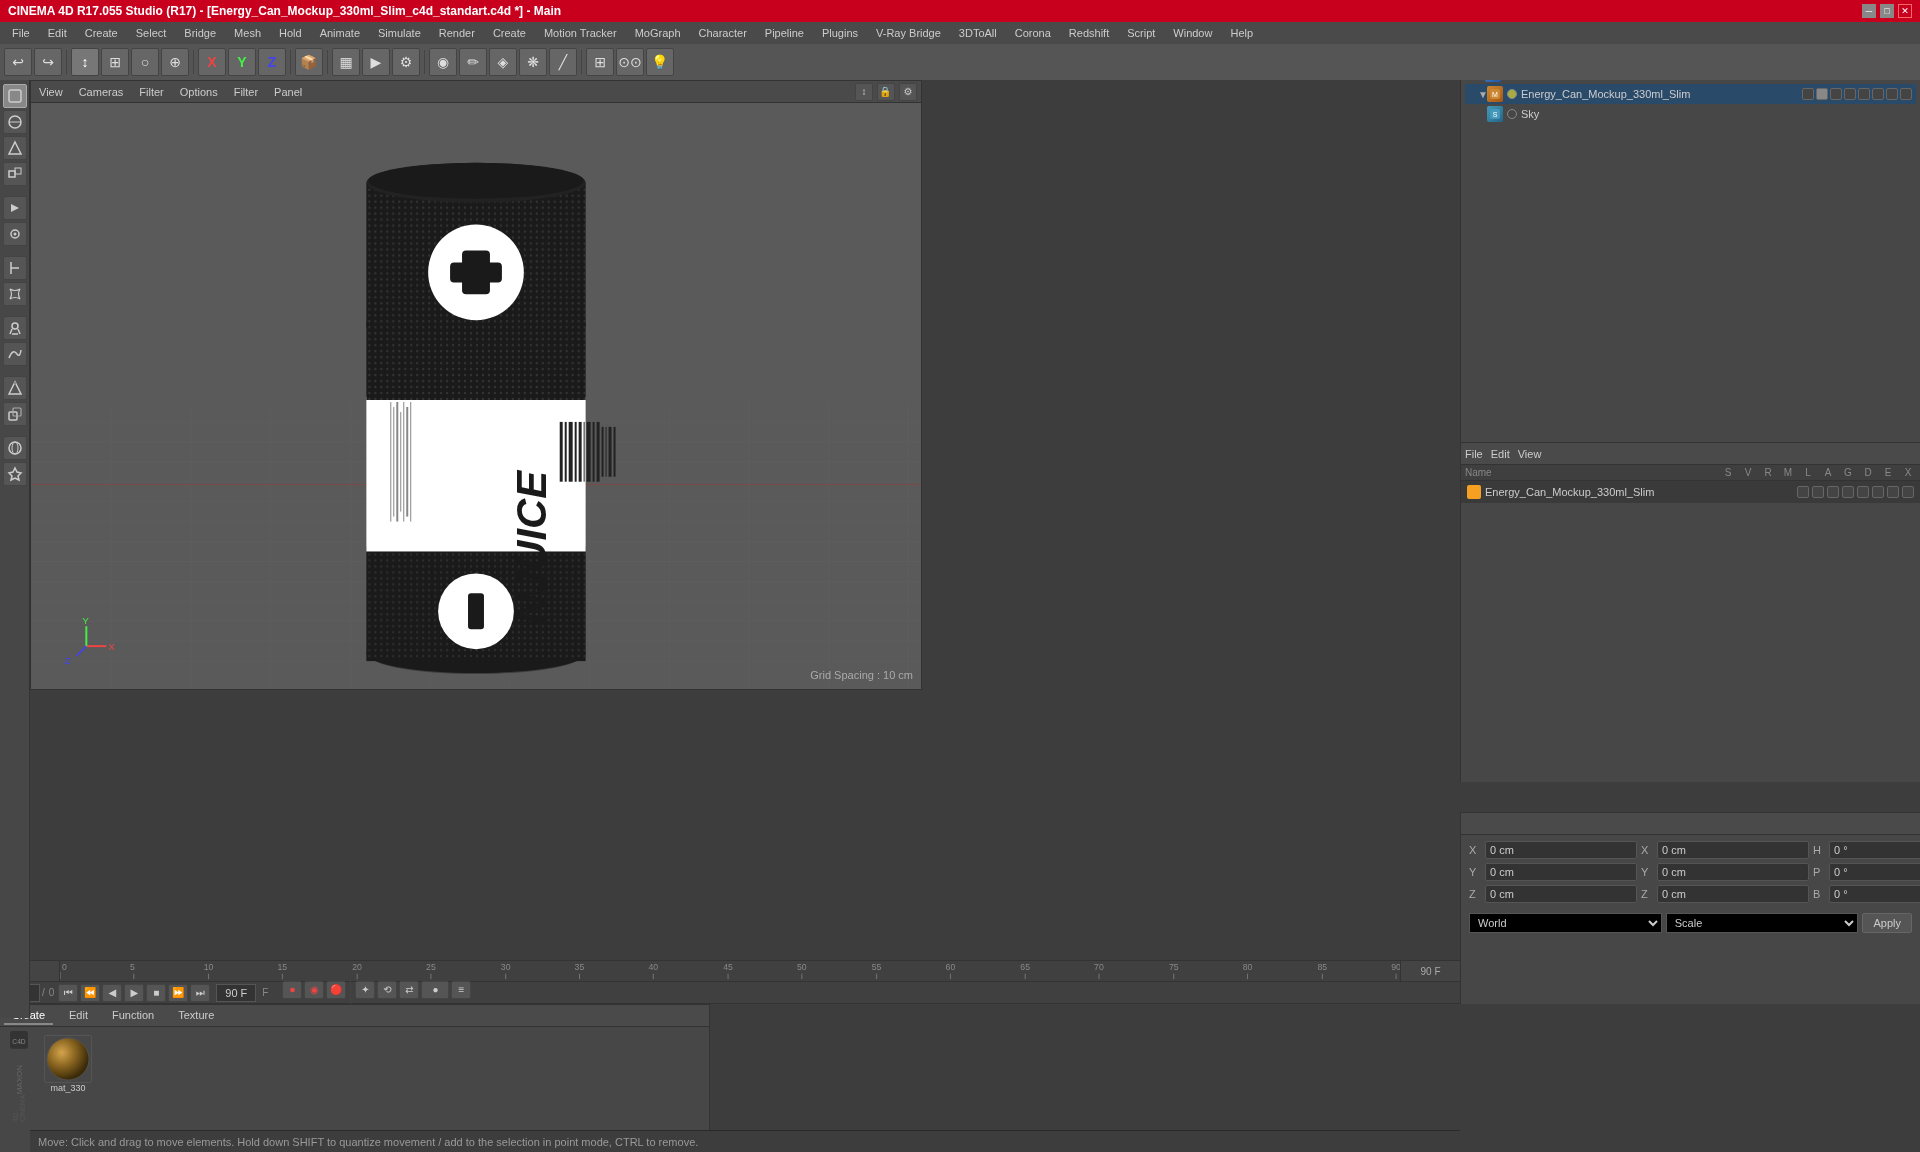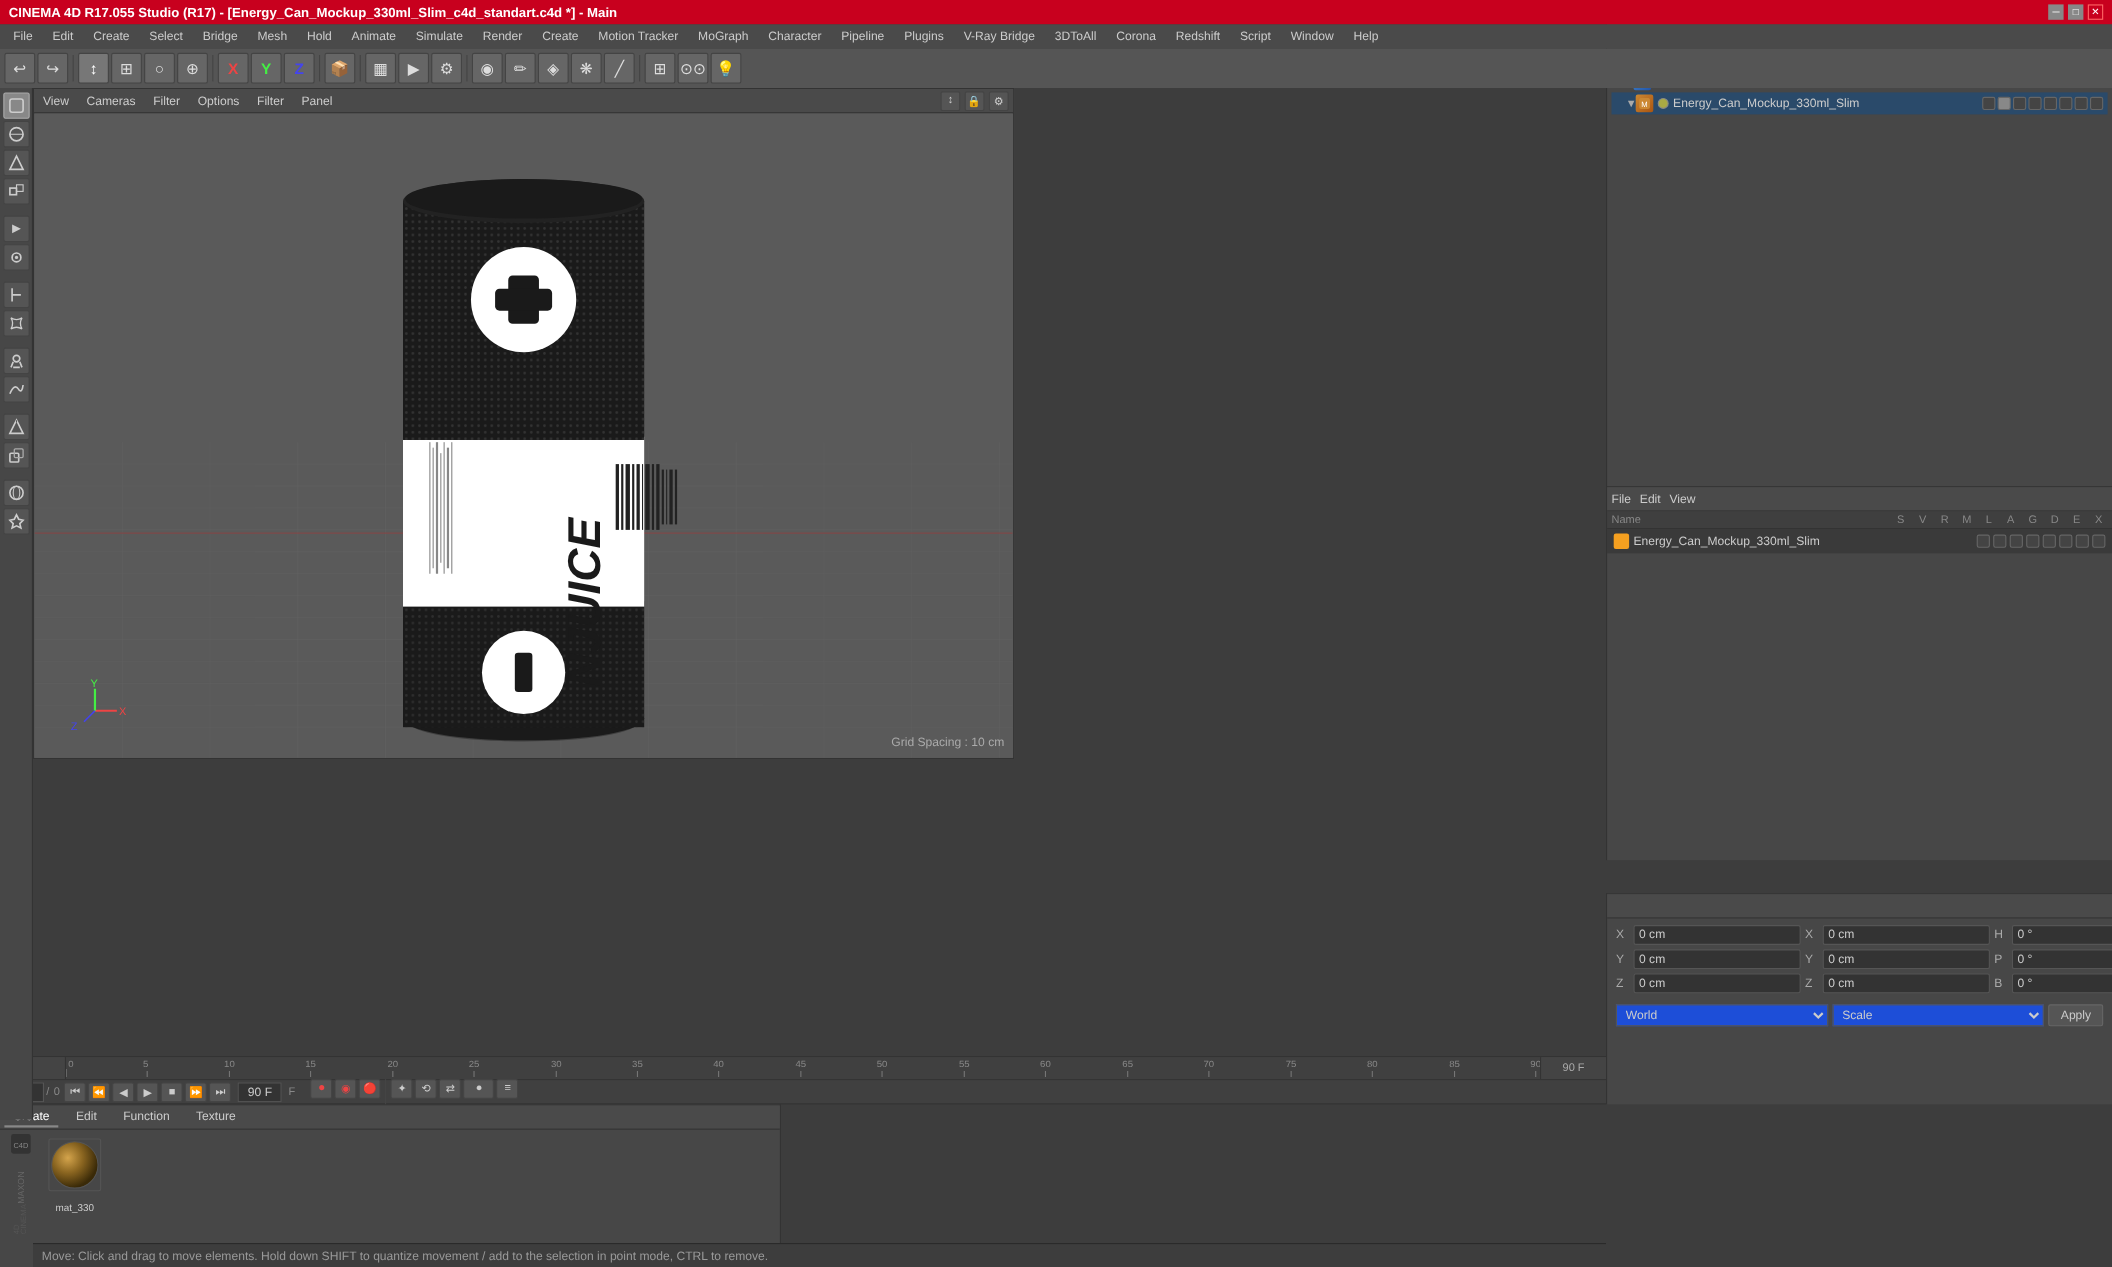--- a/index.html
+++ b/index.html
@@ -462,21 +462,21 @@
       color: #fff;
     }
 
     .material-item {
       display: inline-flex;
       flex-direction: column;
       align-items: center;
       width: 60px;
       padding: 4px;
       cursor: pointer;
-      gap: 10px;
+      gap: 0;
     }
 
     .material-swatch {
       width: 48px;
       height: 48px;
       border: 1px solid #555;
       border-radius: 2px;
       overflow: hidden;
       display: flex;
       align-items: center;
@@ -542,21 +542,21 @@
     .coord-bottom {
       display: flex;
       align-items: center;
       justify-content: space-between;
       padding: 4px 8px;
       gap: 4px;
     }
 
     .coord-dropdown {
       height: 20px;
-      background: #1d4ed8;
+      background: #000000;
       border: 1px solid #555;
       color: #ccc;
       font-size: 11px;
       padding: 0 4px;
       flex: 1;
     }
 
     .coord-apply-btn {
       height: 20px;
       background: #555;
@@ -981,20 +981,31 @@
         <div class="obj-cb" style="background:#888;"></div>
         <div class="obj-cb"></div>
         <div class="obj-cb"></div>
         <div class="obj-cb"></div>
         <div class="obj-cb"></div>
         <div class="obj-cb"></div>
         <div class="obj-cb"></div>
       </div>
     </div>
 
+    <div class="obj-item">
+      <div class="obj-expand" style="padding-left:14px; color: transparent;">▶</div>
+      <div class="obj-icon obj-icon-sky">
+        <svg width="10" height="10" viewBox="0 0 10 10">
+            <rect width="10" height="10" rx="2" fill="#4499bb"></rect>
+            <text x="5" y="8" text-anchor="middle" font-size="7" fill="white">S</text>
+          </svg>
+      </div>
+      <div class="obj-dot"></div>
+      <span class="obj-name">Sky</span>
+    </div>
   </div>
 </div>
 
 <div id="attr-panel">
   <div id="attr-panel-topbar">
     <div class="rp-menu">File</div>
     <div class="rp-menu">Edit</div>
     <div class="rp-menu">View</div>
   </div>
 

